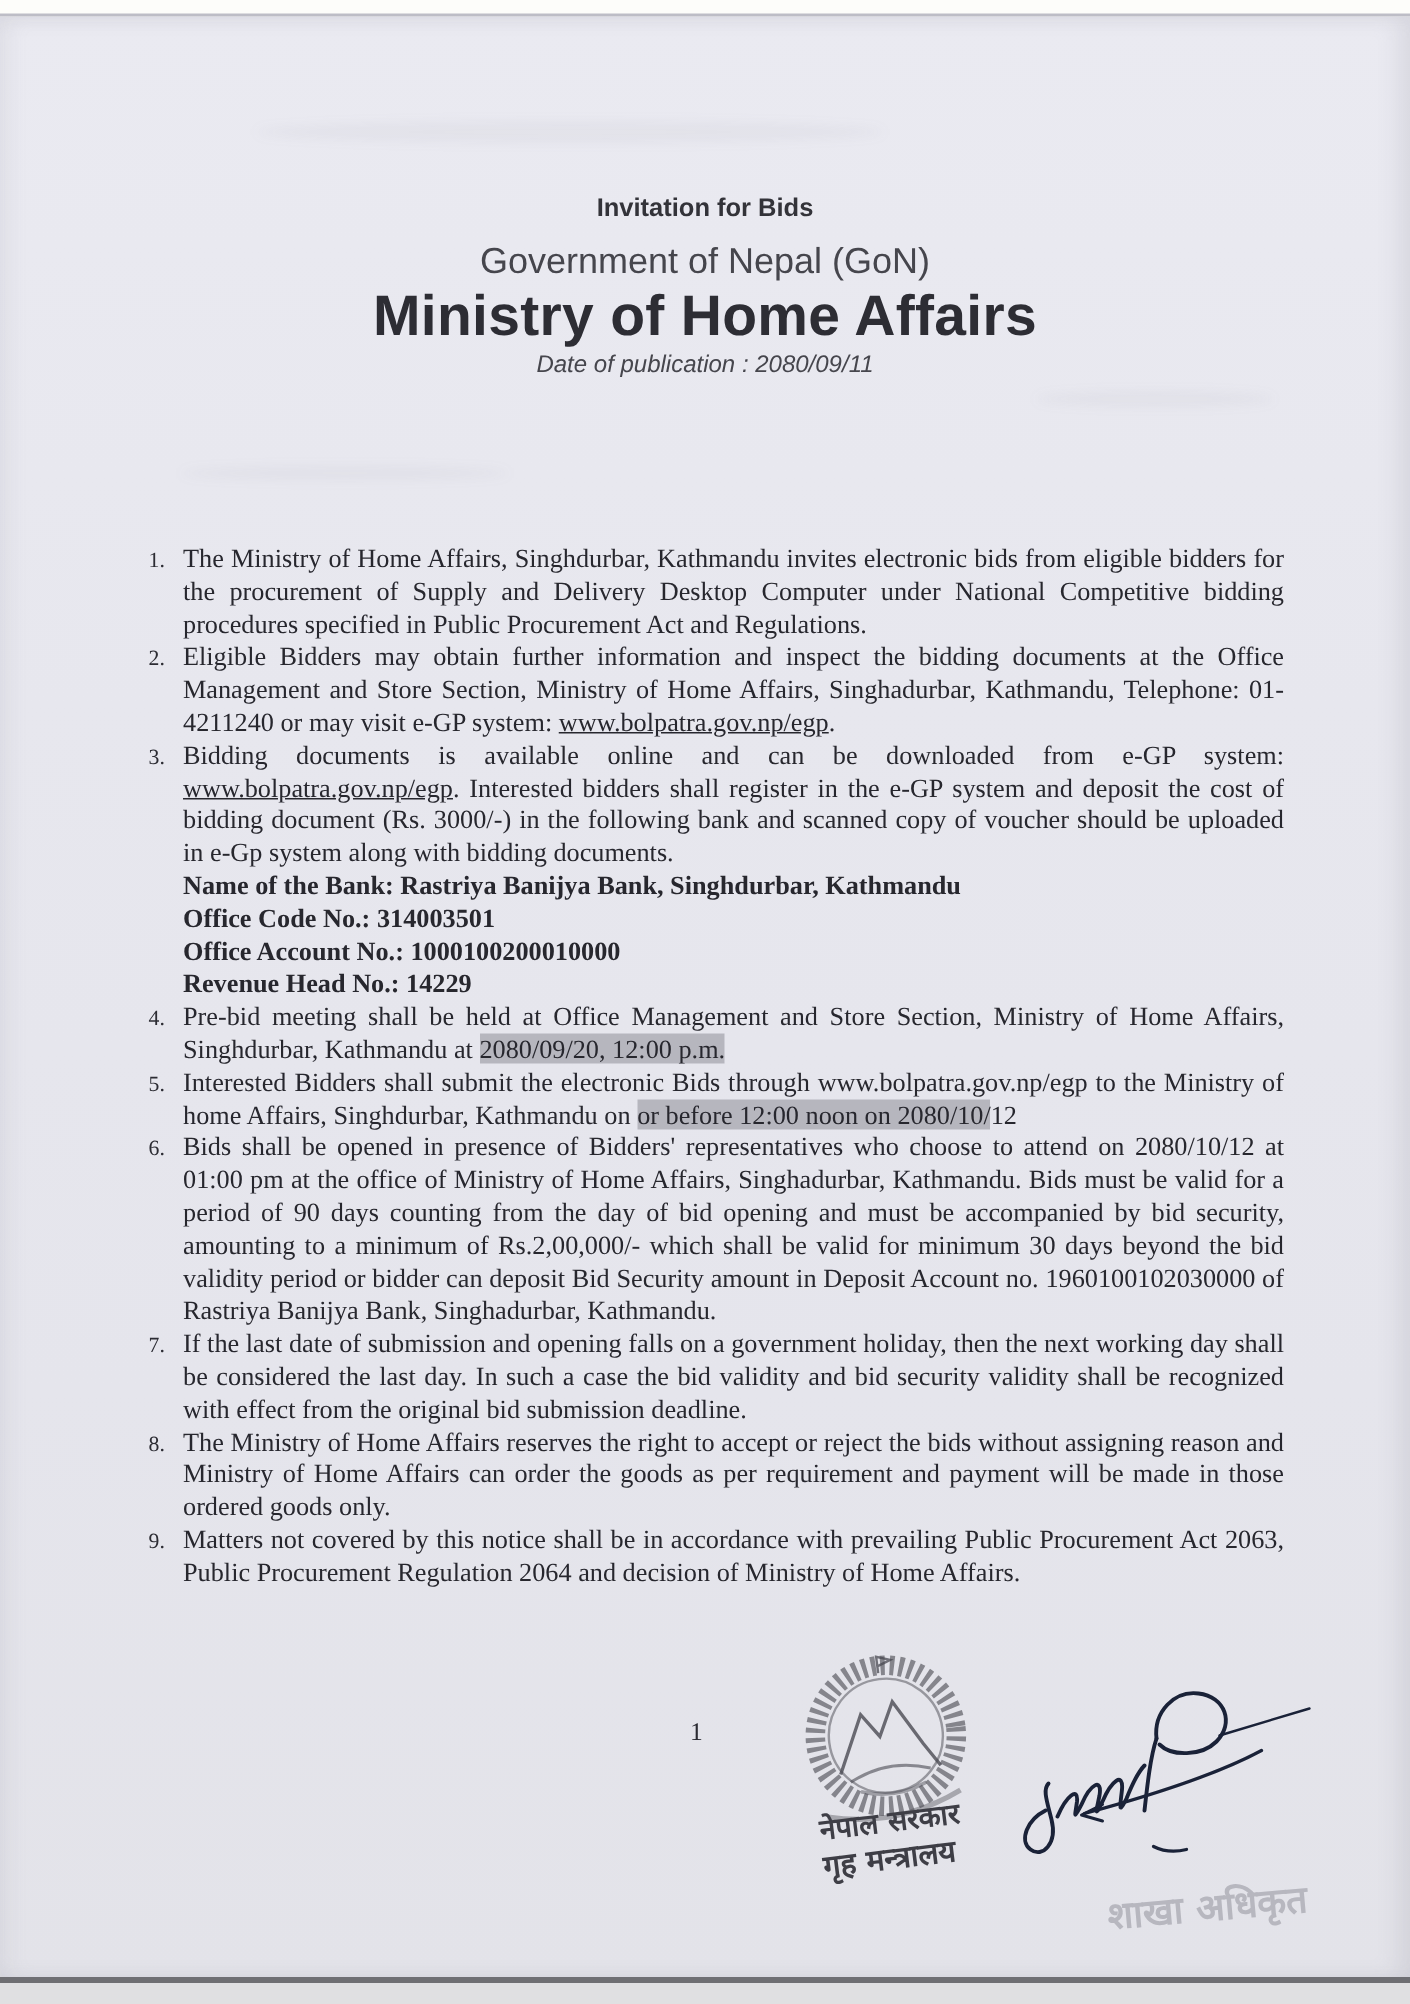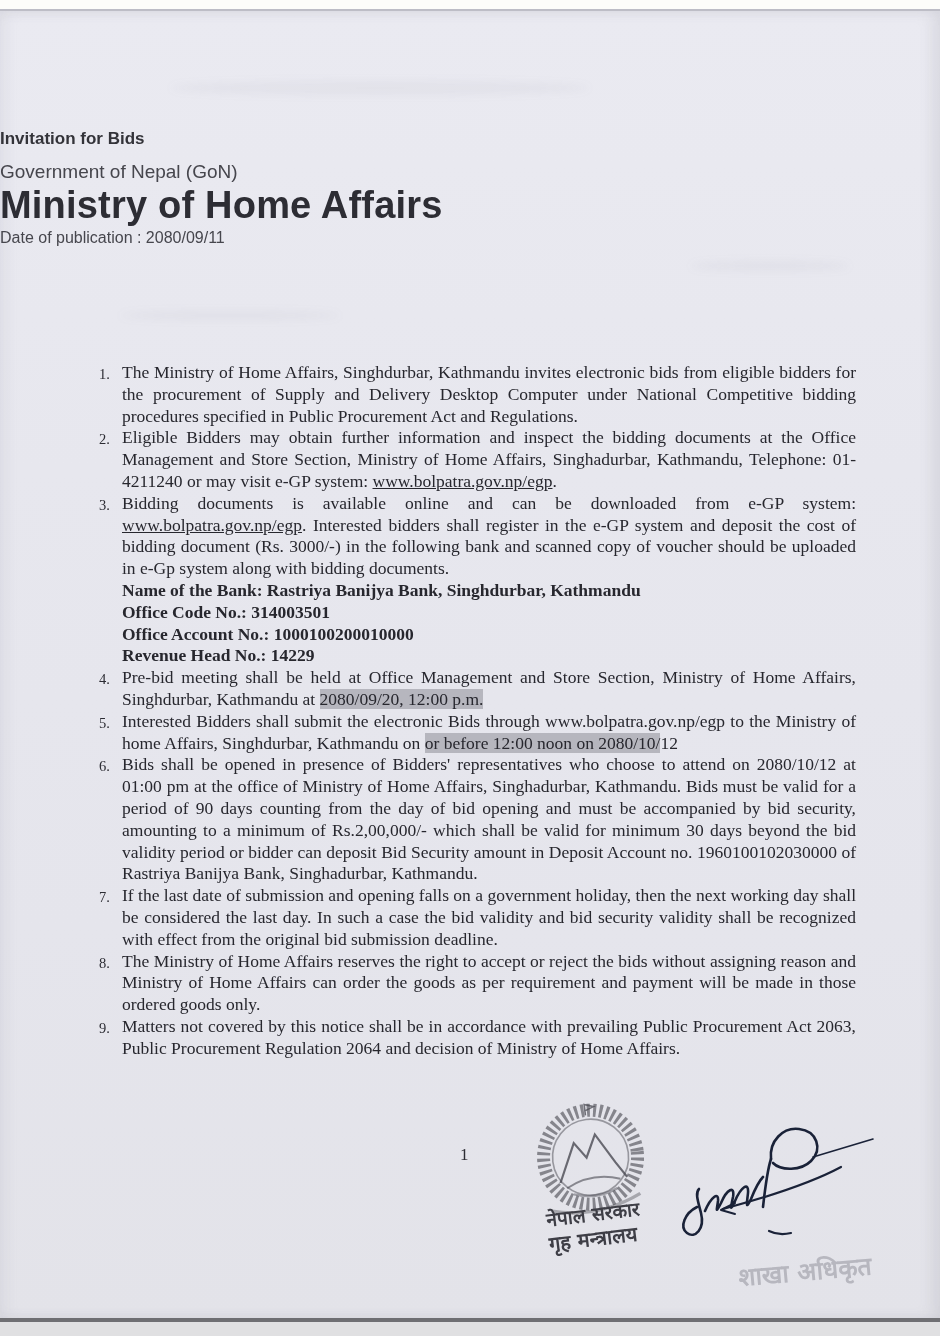--- a/index.html
+++ b/index.html
@@ -14,30 +14,30 @@
     background:linear-gradient(180deg,#eaeaf1 0%,#e7e7ee 35%,#e5e5ec 70%,#e3e3e9 100%);
     border-top:2px solid #bdbdc6;
     box-shadow:inset -8px 0 14px rgba(120,120,135,.14), inset 8px 0 12px rgba(140,140,155,.08);
   }
   .scan-bottom-line{position:absolute;left:0;top:1318px;width:940px;height:4px;background:#6f6f73;}
   .scan-bottom-gap{position:absolute;left:0;top:1322px;width:940px;height:14px;background:#e0e0e2;}
   .smudge{position:absolute;background:rgba(110,110,130,.055);filter:blur(4px);border-radius:50%;}
 
   
   .doc-header{
-    position:absolute;left:0;top:118px;width:940px;text-align:left;
+    position:absolute;left:0;top:118px;width:940px;text-align:center;
     font-family:"Liberation Sans", sans-serif;color:#3b3b42;
   }
   .doc-label{font-size:17px;font-weight:bold;color:#333339;}
-  .gov-line{font-size:19px;margin-top:12px;color:#46464d;}
+  .gov-line{font-size:24px;margin-top:12px;color:#46464d;}
   .ministry-line{font-size:38px;font-weight:bold;margin-top:1px;color:#2d2d34;letter-spacing:.2px;}
   .subtitle{font-size:16px;font-weight:bold;margin-top:26px;line-height:22px;color:#3a3a41;}
   .ifb-line{margin-top:21px;font-size:15.5px;color:#46464d;}
   .ifb-number{font-family:"Liberation Serif", serif;font-weight:bold;color:#2e2e35;}
-  .date-line{font-size:16px;margin-top:2px;color:#46464d;}
+  .date-line{font-size:16px;margin-top:2px;color:#46464d;font-style:italic;}
 
   
   .bid-list{
     position:absolute;left:99px;top:351px;width:757px;
     font-size:17.5px;line-height:21.8px;color:#27272e;
   }
   .list-row{display:flex;align-items:flex-start;}
   .num-col{flex:none;width:23px;font-size:14.5px;padding-top:2px;color:#2c2c33;}
   .item-body{flex:1;min-width:0;}
   .item-text{margin:0;text-align:justify;}

